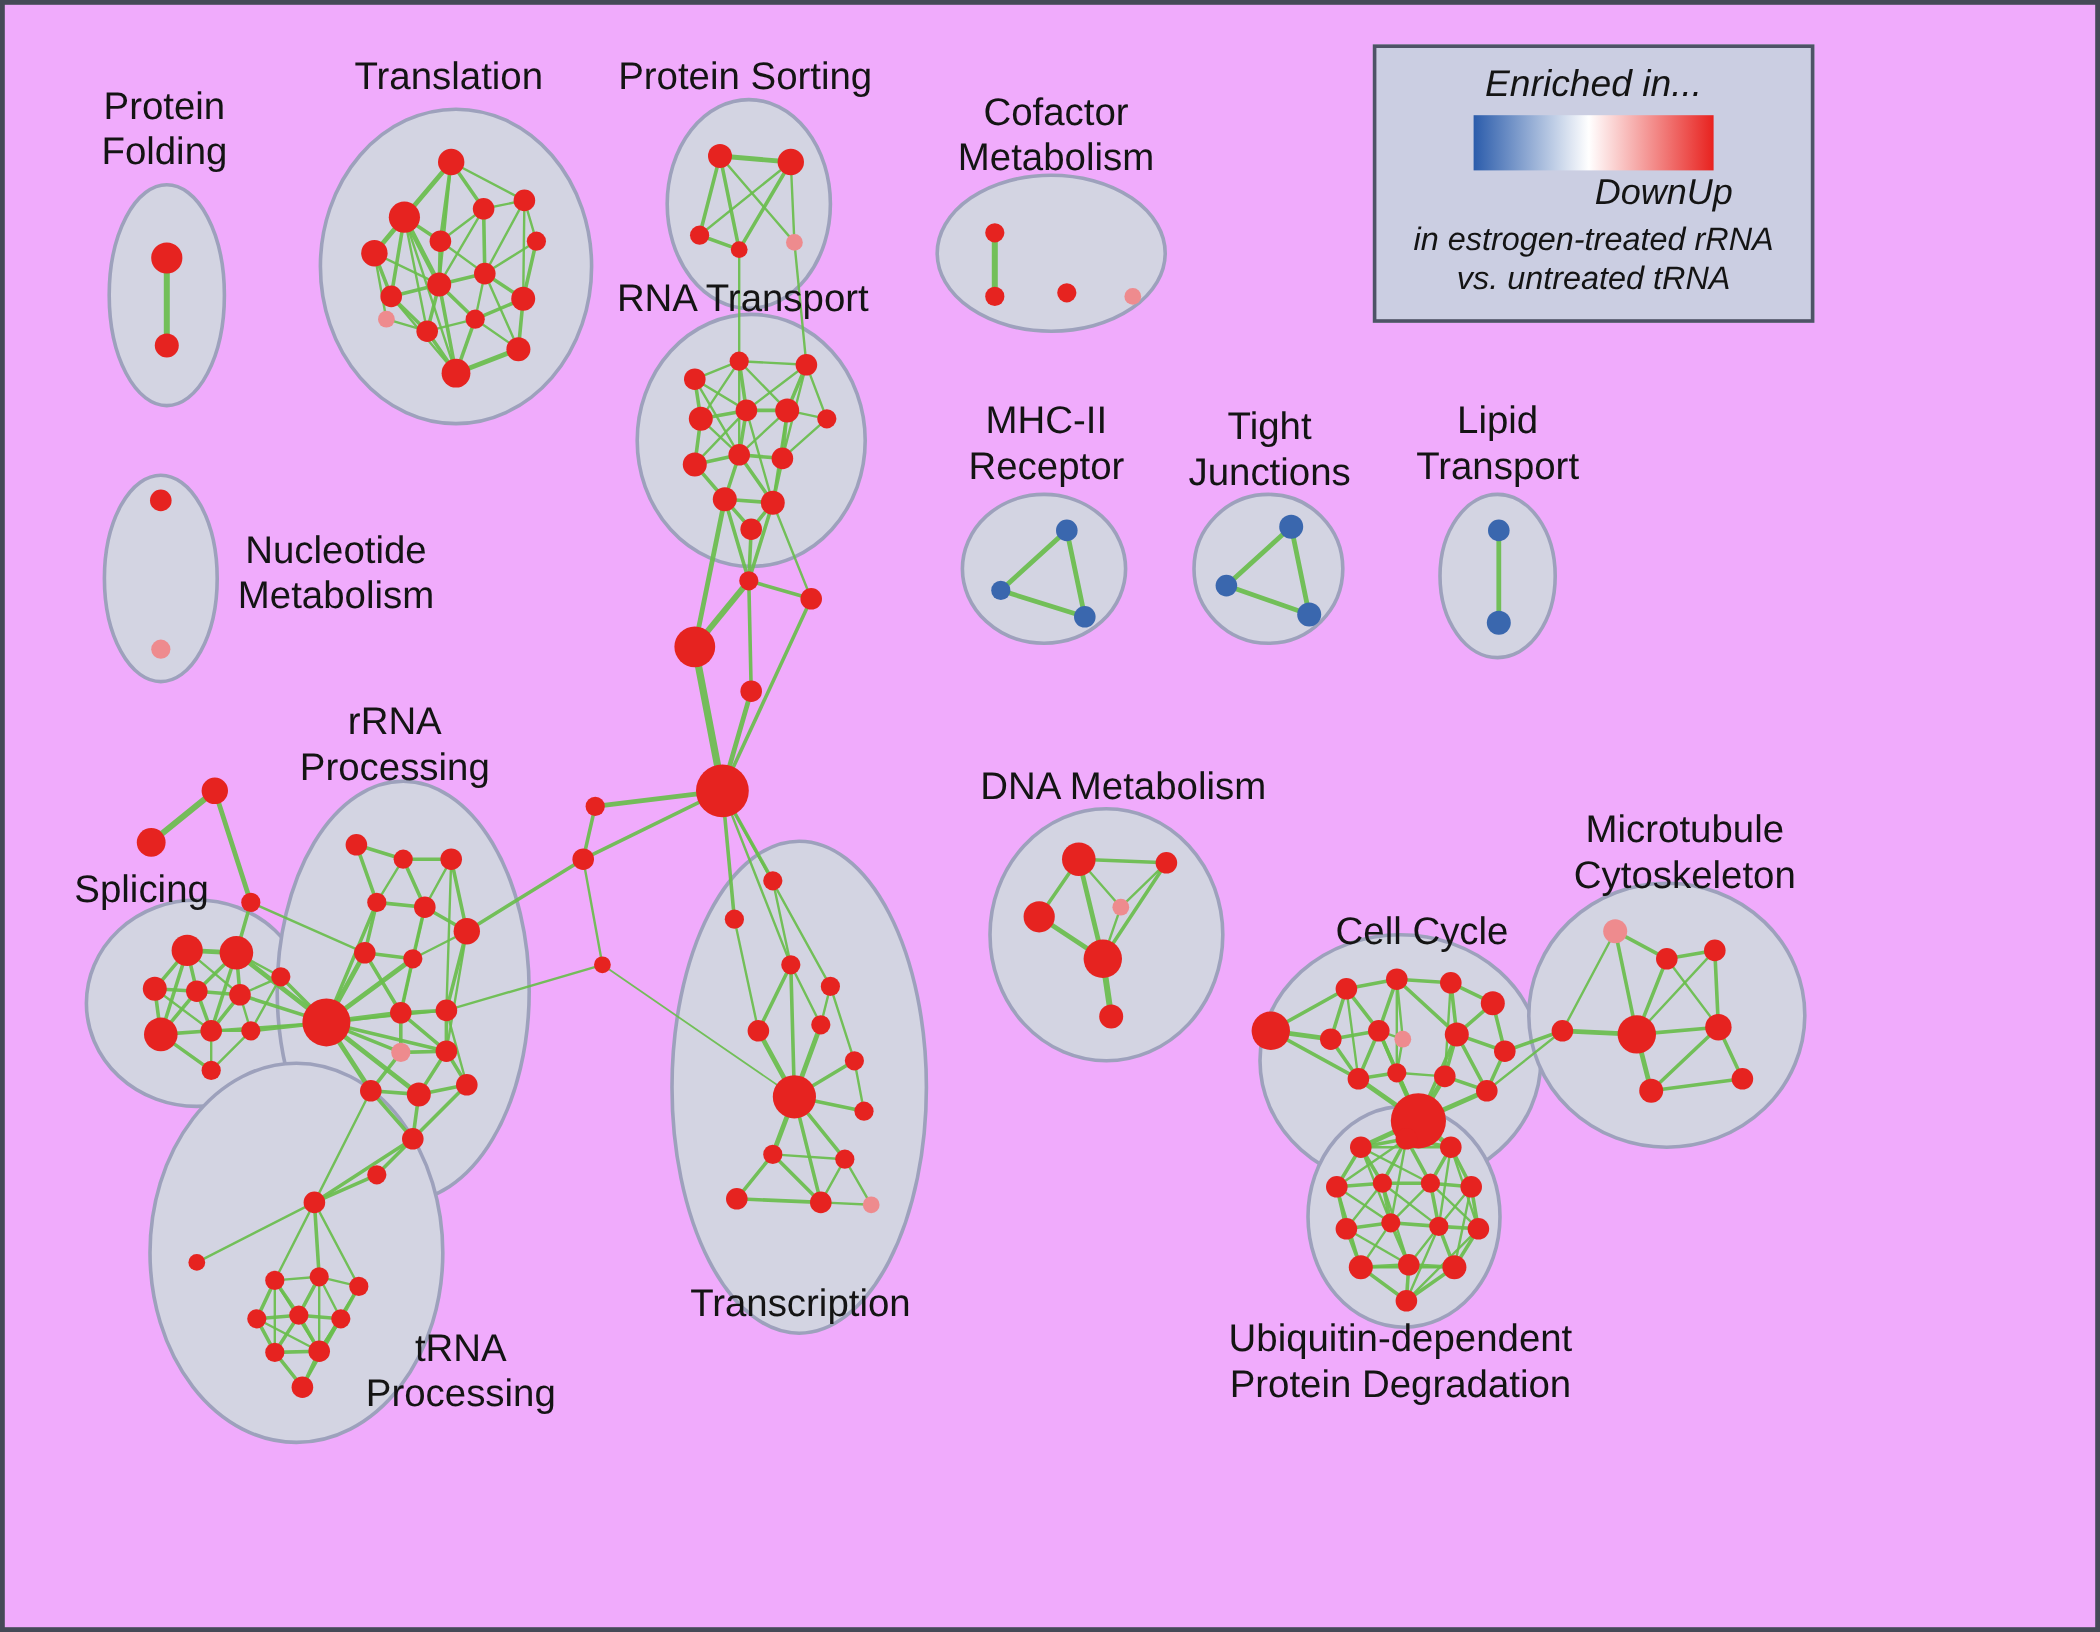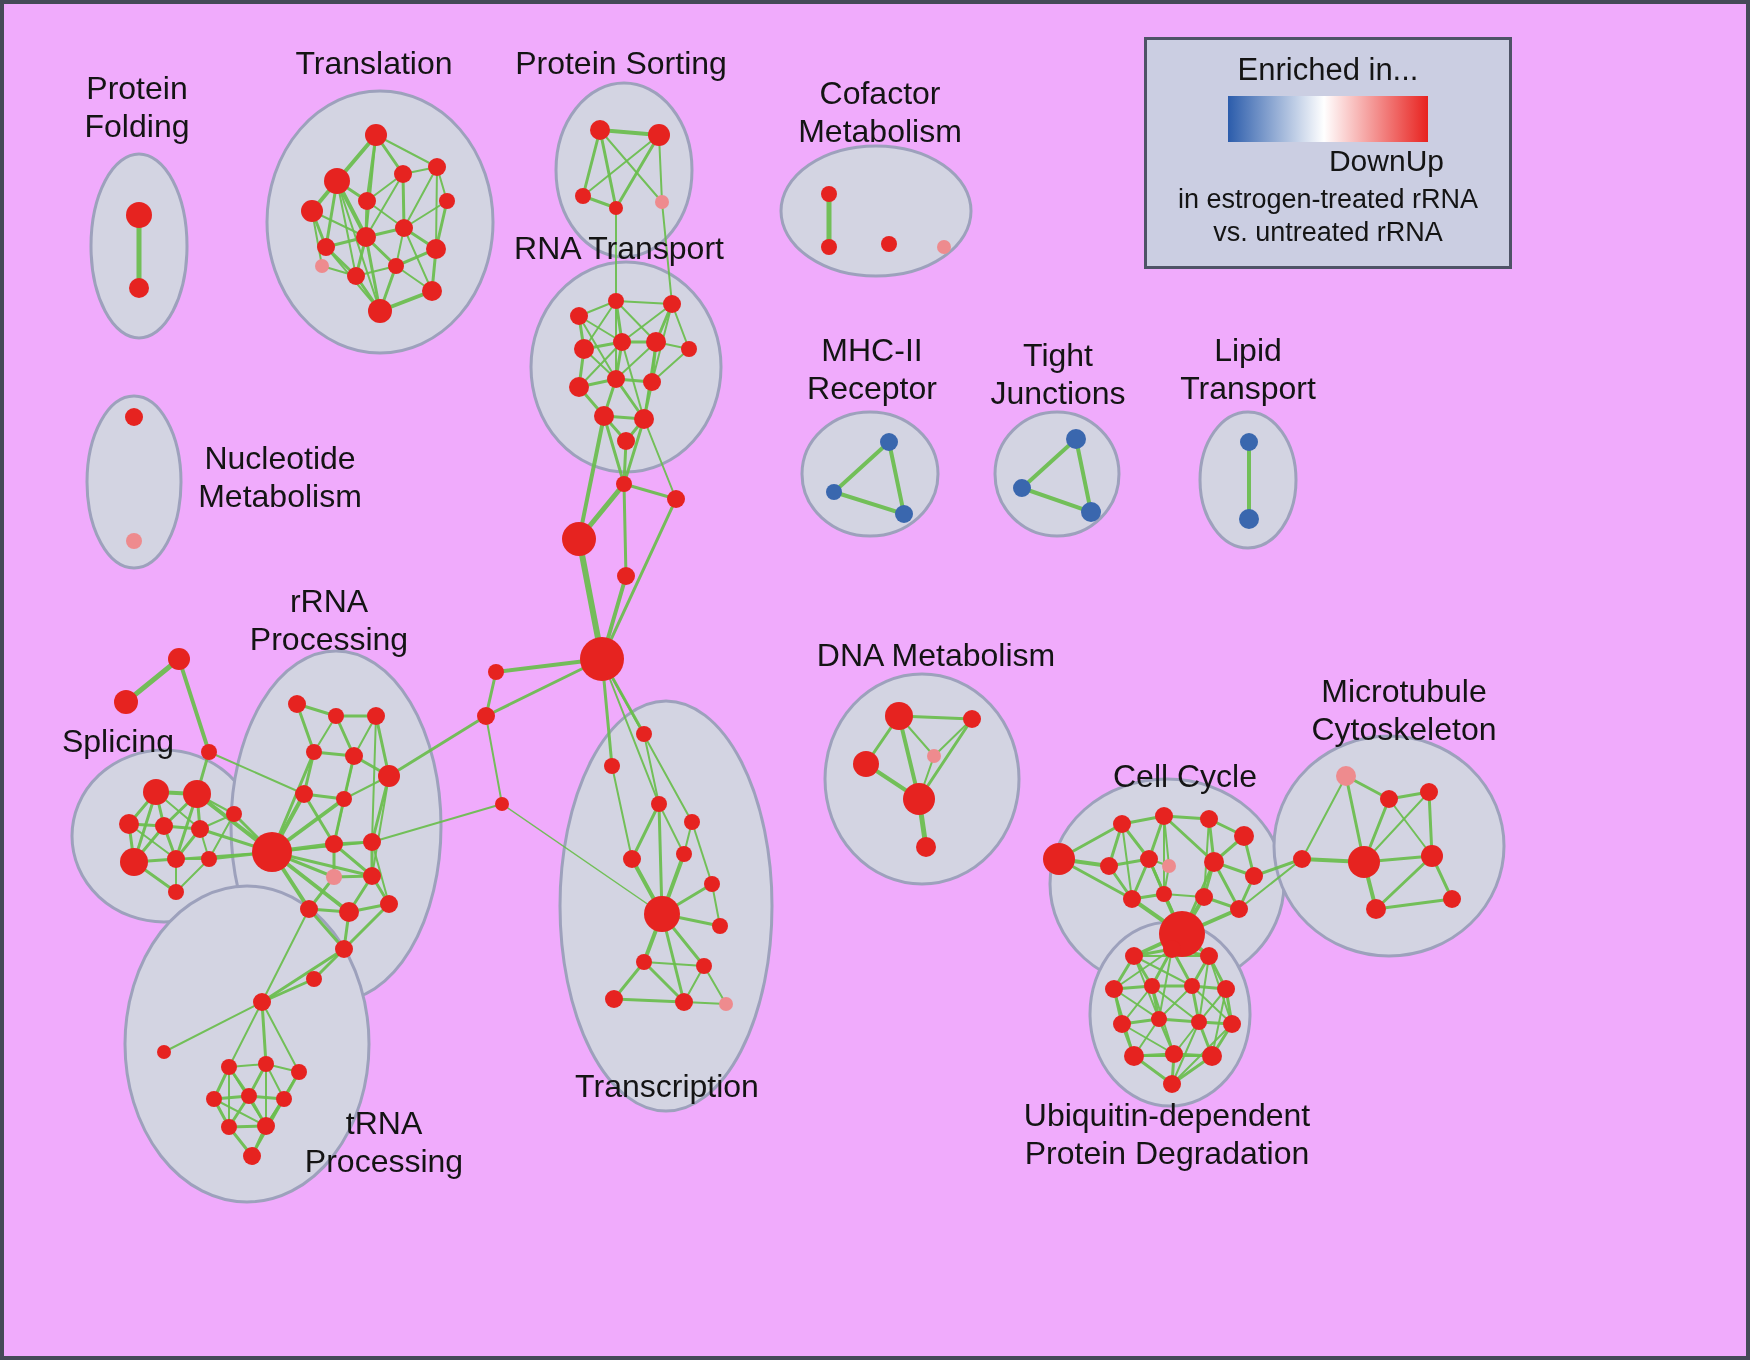--- a/index.html
+++ b/index.html
@@ -14,20 +14,21 @@
   }
   .figure svg { position:absolute; left:0; top:0; }
   .legend {
     position:absolute; left:1140px; top:33px;
     width:368px; height:232px;
     border:3px solid #4e5366;
     background:#cbcee2;
     display:flex; flex-direction:column; align-items:center;
     padding-top:12px;
     z-index:5;
+    font-style:italic;
   }
   .legend-title { font-size:31px; color:#141414; }
   .legend-gradient { width:200px; height:46px; margin-top:8px; }
   .legend-ends {
     width:232px; display:flex; justify-content:flex-end;
     font-size:30px; color:#141414; margin-top:2px;
   }
   .legend-caption { font-size:27px; color:#141414; margin-top:2px; }
   .legend-caption.first { margin-top:6px; }
 </style>
@@ -597,15 +598,15 @@
     </svg>
 
   <div class="legend" style="background: rgb(203, 206, 226); border-color: rgb(78, 83, 102);">
     <div class="legend-title">Enriched in...</div>
     <div class="legend-gradient" style="background: linear-gradient(to right, rgb(43, 92, 171), rgb(255, 255, 255) 48%, rgb(232, 34, 31));"></div>
     <div class="legend-ends">
       <span>Down</span>
       <span>Up</span>
     </div>
     <div class="legend-caption first">in estrogen-treated rRNA</div>
-    <div class="legend-caption">vs. untreated rRNA</div>
+    <div class="legend-caption">vs. untreated tRNA</div>
   </div>
 </div>
 
 </body></html>

